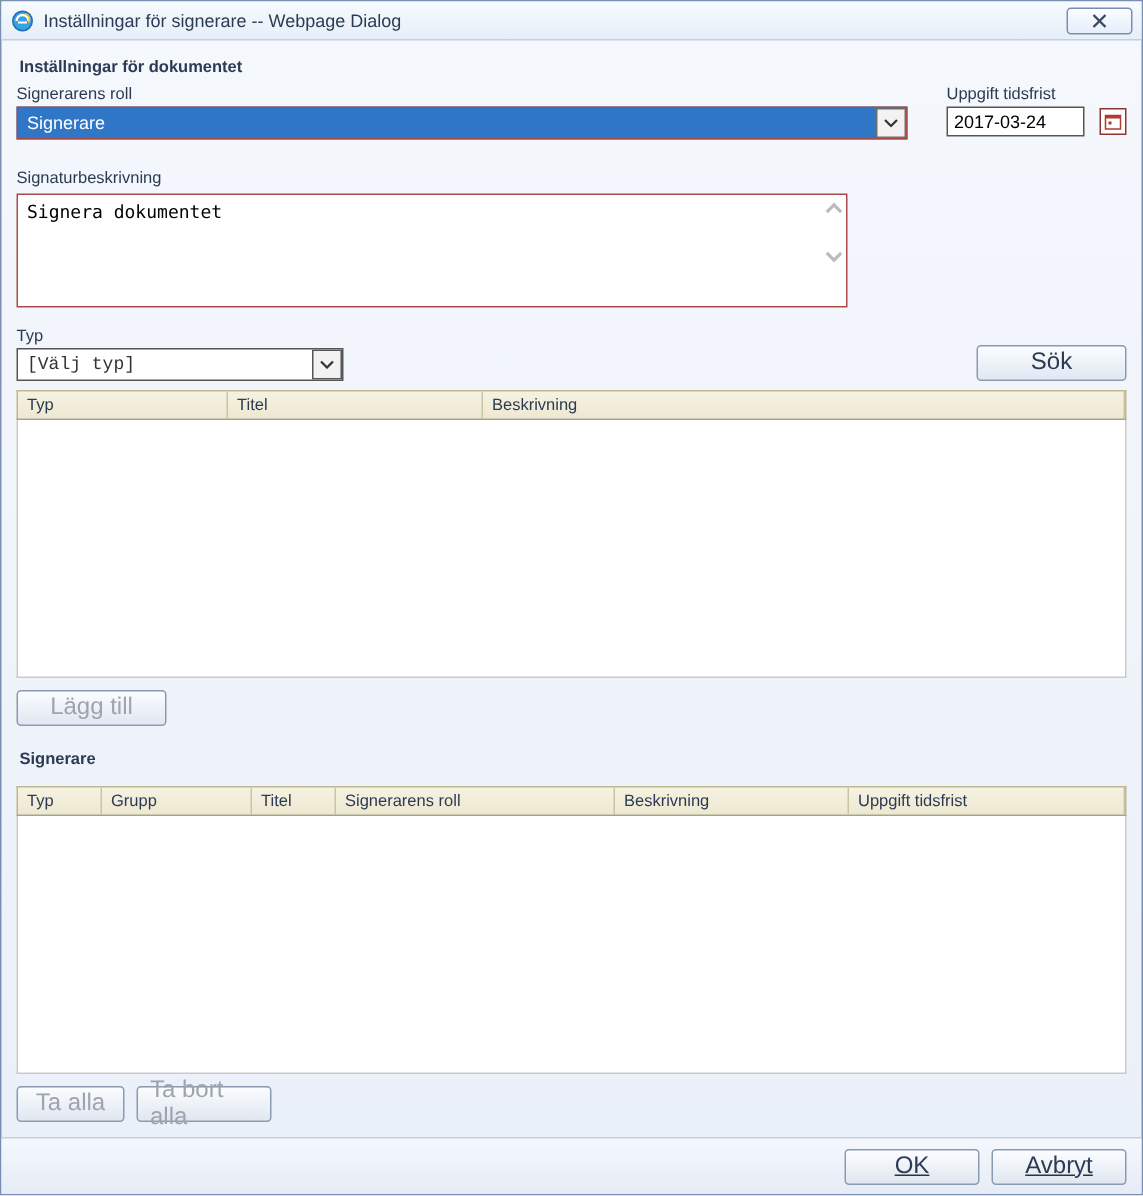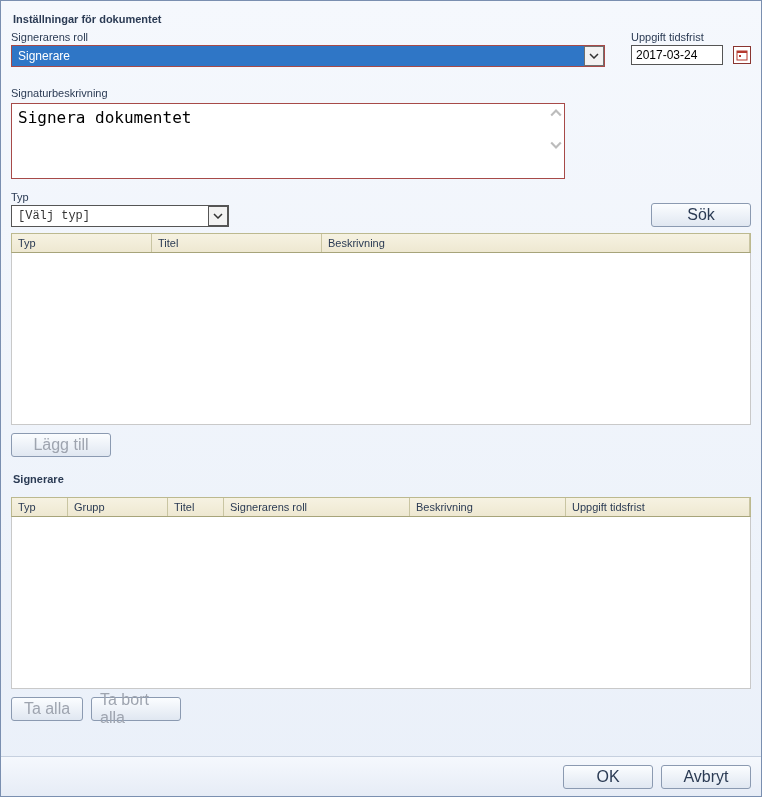--- a/index.html
+++ b/index.html
@@ -83,21 +83,21 @@
       font-size:12px;
     }
     .cal-btn {
       width:18px; height:18px; border:1px solid #8a3530; background:#fff;
       display:flex;align-items:center;justify-content:center;color:#b5392f;
       font-size:10px; cursor:pointer;
     }
     
     .textarea {
       width:554px; height:76px; border:1px solid #a74a48; background:#fff;
-      padding:4px 18px 4px 6px; font-size:16px; resize:none;
+      padding:4px 18px 4px 6px; font-size:12px; resize:none;
       margin-top:2px; position:relative;
     }
     .textarea-wrap { position:relative; width:554px; }
     .scroll-indicator {
       position:absolute; right:3px; top:8px; display:flex; flex-direction:column; gap:24px;
       color:#b9b9b9; pointer-events:none;
     }
     
     .row2 { display:flex; gap:18px; margin-top:10px; align-items:flex-end; }
     .typ-col { width:218px; }
@@ -125,28 +125,45 @@
     .tbody { height:172px; background:#fff; border:1px solid #c9c9c9; border-top:none; }
     
     .section2 .thead .th:first-child { width:56px;}
     .section2 .tbody { height:172px; }
     
     .footer {
       height:40px; display:flex; align-items:center; justify-content:flex-end; gap:8px;
       padding: 0 10px;
       border-top:1px solid #c6d0df;
       background: linear-gradient(#f5f8fd,#e6ecf6);
+      text-decoration: underline;
     }
     .btn.med { width:90px; }
   </style>
 </head>
 <body>
 
 <div class="window">
 
+  <div class="titlebar">
+    <span class="icon-ie">
+      <svg viewBox="0 0 16 16" width="16" height="16">
+        <circle cx="8" cy="8" r="6.5" fill="#3aa0e4" stroke="#1d6fae" stroke-width="1"></circle>
+        <path d="M4 8 A4 4 0 0 1 12 8" stroke="#fff" stroke-width="1.6" fill="none"></path>
+        <path d="M5 9 L11 9" stroke="#fff" stroke-width="1.4"></path>
+        <path d="M10 3 Q14 5 12 9" stroke="#fbbf24" stroke-width="1.2" fill="none"></path>
+      </svg>
+    </span>
+    <span class="title">Inställningar för signerare -- Webpage Dialog</span>
+    <div class="close-btn">
+      <svg viewBox="0 0 10 10" width="10" height="10">
+        <path d="M1 1 L9 9 M9 1 L1 9" stroke="#3b4a63" stroke-width="1.6"></path>
+      </svg>
+    </div>
+  </div>
 
   <div class="body">
 
     <div class="section-title">Inställningar för dokumentet</div>
 
     <div class="top-row">
       <div class="top-left">
         <span class="lbl">Signerarens roll</span>
         <div class="select-wrap">
           <span class="select-inner">Signerare</span>

